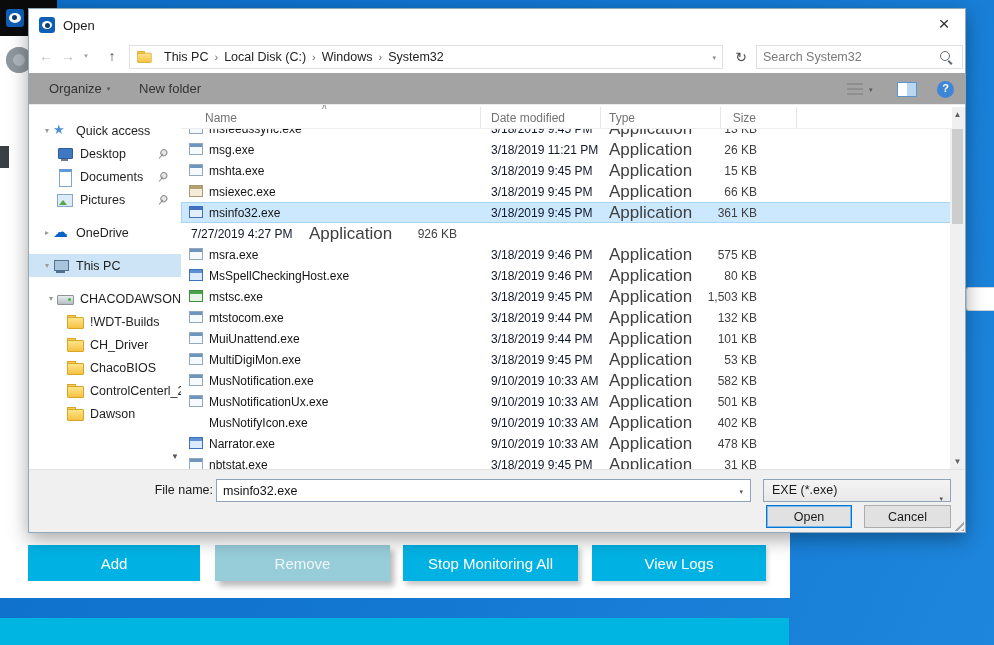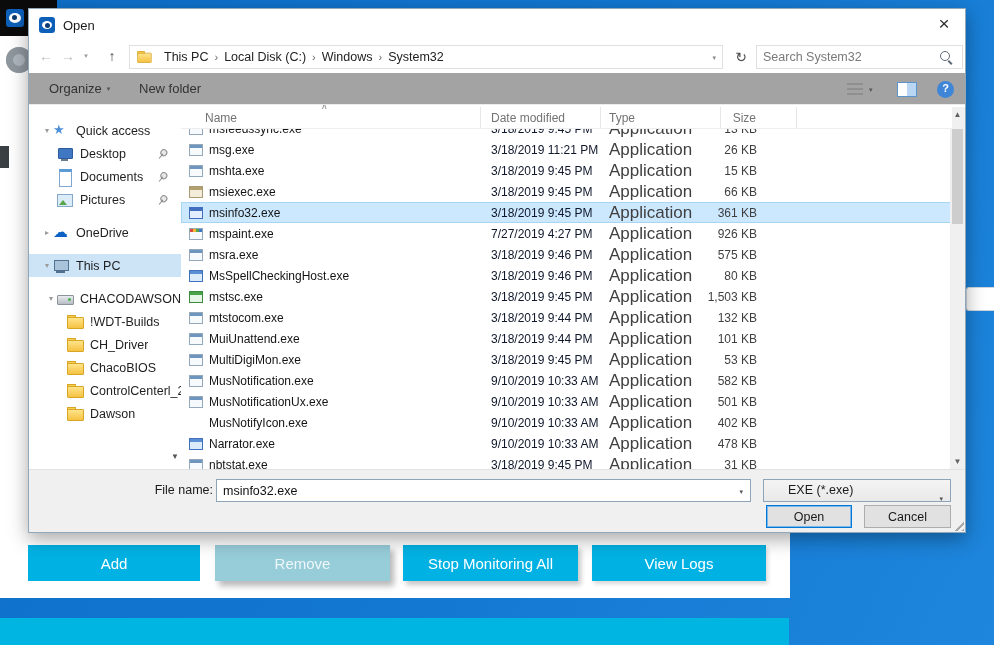--- a/index.html
+++ b/index.html
@@ -122,21 +122,21 @@
   .hcell.col2{width:120px;padding-left:8px}
   .hcell.col3{width:76px;text-align:right;padding-right:40px}
   .hcell.colf{flex:1;border-right:none;cursor:default}
   .sort-ind{position:absolute;left:140px;top:-4px;z-index:3;font-size:9px;color:#888}
   .sort-ind::before{content:"∧"}
   .rows{position:absolute;left:0;top:24px;right:0;bottom:0;overflow:hidden}
   .rows > .frow:first-child{margin-top:-11px}
   .frow{display:flex;height:21px;align-items:center;cursor:pointer}
   .frow.sel{background:#cce8ff;box-shadow:inset 0 0 0 1px #a8d5f2}
   .cell{white-space:nowrap;overflow:hidden}
-  .cname{width:300px;display:flex;align-items:center;padding-left:8px}
+  .cname{width:300px;display:flex;padding-left:8px}
   .f-name{font-size:12px;color:#141414}
   .cdate{width:120px;padding-left:10px;font-size:12px;color:#0f172a}
   .ctype{width:100px;padding-left:8px;font-size:17px;color:#3f3f3f}
   .csize{width:96px;text-align:right;padding-right:40px;font-size:12px;color:#3f3f3f}
 
   
   .fic{width:14px;height:12px;position:relative;margin-right:6px;flex:none;border:1px solid #93a8bb;background:#f7fafc}
   .fic::before{content:"";position:absolute;left:0;top:0;right:0;height:3px;background:#6e95bd}
   .fic-installer{border-color:#a99a72;background:#f3ecd9}
   .fic-installer::before{background:#b3a071}
@@ -158,21 +158,21 @@
 
   
   .footer{position:absolute;left:0;right:0;bottom:0;height:63px;background:#f0f0f0;border-top:1px solid #e2e2e2}
   .fname-label{position:absolute;left:100px;top:13px;width:84px;text-align:right;font-size:12.5px;color:#1a1a1a}
   .fname-combo{position:absolute;left:187px;top:9px;width:535px;height:23px;border:1px solid #8ea4b8;background:#fff}
   .fname-input{position:absolute;left:6px;top:1px;width:490px;height:19px;border:none;outline:none;
     font:12.5px "Liberation Sans","DejaVu Sans",sans-serif;color:#111;background:transparent}
   .combo-dd{position:absolute;right:7px;top:8px;font-size:7px;color:#555;cursor:pointer}
   .combo-dd::before{content:"▾"}
   .ftype{position:absolute;left:734px;top:9px;width:188px;height:23px;border:1px solid #8ea4b8;
-    background:linear-gradient(#f4f4f4,#e9e9e9);font-size:12.5px;line-height:21px;padding-left:24px;cursor:pointer}
+    background:linear-gradient(#f4f4f4,#e9e9e9);font-size:12.5px;line-height:21px;padding-left:8px;cursor:pointer}
   .btn{position:absolute;top:35px;height:23px;font:12.5px "Liberation Sans","DejaVu Sans",sans-serif;
     background:#e1e1e1;border:1px solid #adadad;cursor:pointer;color:#1a1a1a}
   .btn.open{left:737px;width:86px;border:1px solid #0078d7;box-shadow:inset 0 0 0 1px #7db8e8}
   .btn.cancel{left:835px;width:87px}
   .grip{position:absolute;right:1px;bottom:1px;width:13px;height:13px;
     background:repeating-linear-gradient(135deg,transparent 0 3px,#a8a8a8 3px 4.5px);
     clip-path:polygon(100% 0,100% 100%,0 100%);cursor:nwse-resize}
 </style>
 </head>
 <body>
@@ -365,24 +365,20 @@
             <div class="frow sel">
     <div class="cell cname">
                 <span class="fic fic-info"></span>
                 <span class="f-name">msinfo32.exe</span>
               </div>
     <div class="cell cdate f-date">3/18/2019 9:45 PM</div>
     <div class="cell ctype f-type">Application</div>
     <div class="cell csize f-size">361 KB</div>
   </div>
             <div class="frow">
-    <div class="cell cname">
-                <span class="fic fic-paint"></span>
-                <span class="f-name">mspaint.exe</span>
-              </div>
     <div class="cell cdate f-date">7/27/2019 4:27 PM</div>
     <div class="cell ctype f-type">Application</div>
     <div class="cell csize f-size">926 KB</div>
   </div>
             <div class="frow">
     <div class="cell cname">
                 <span class="fic fic-generic"></span>
                 <span class="f-name">msra.exe</span>
               </div>
     <div class="cell cdate f-date">3/18/2019 9:46 PM</div>

